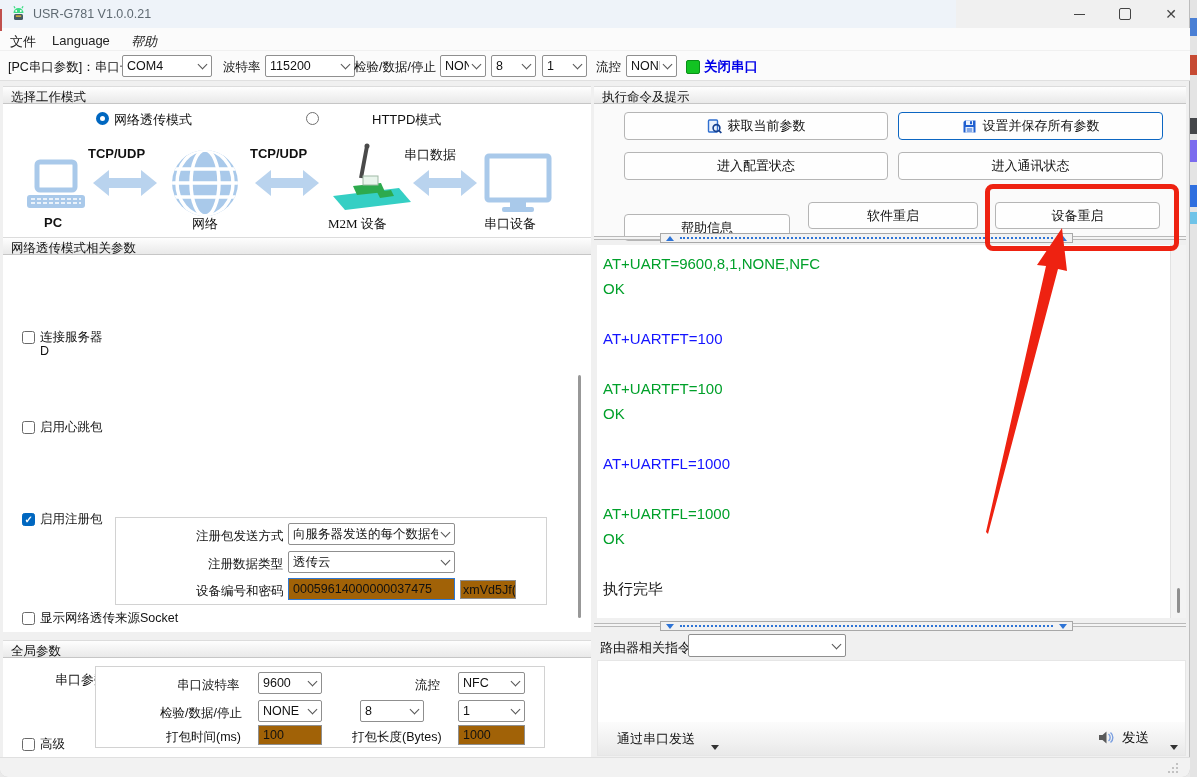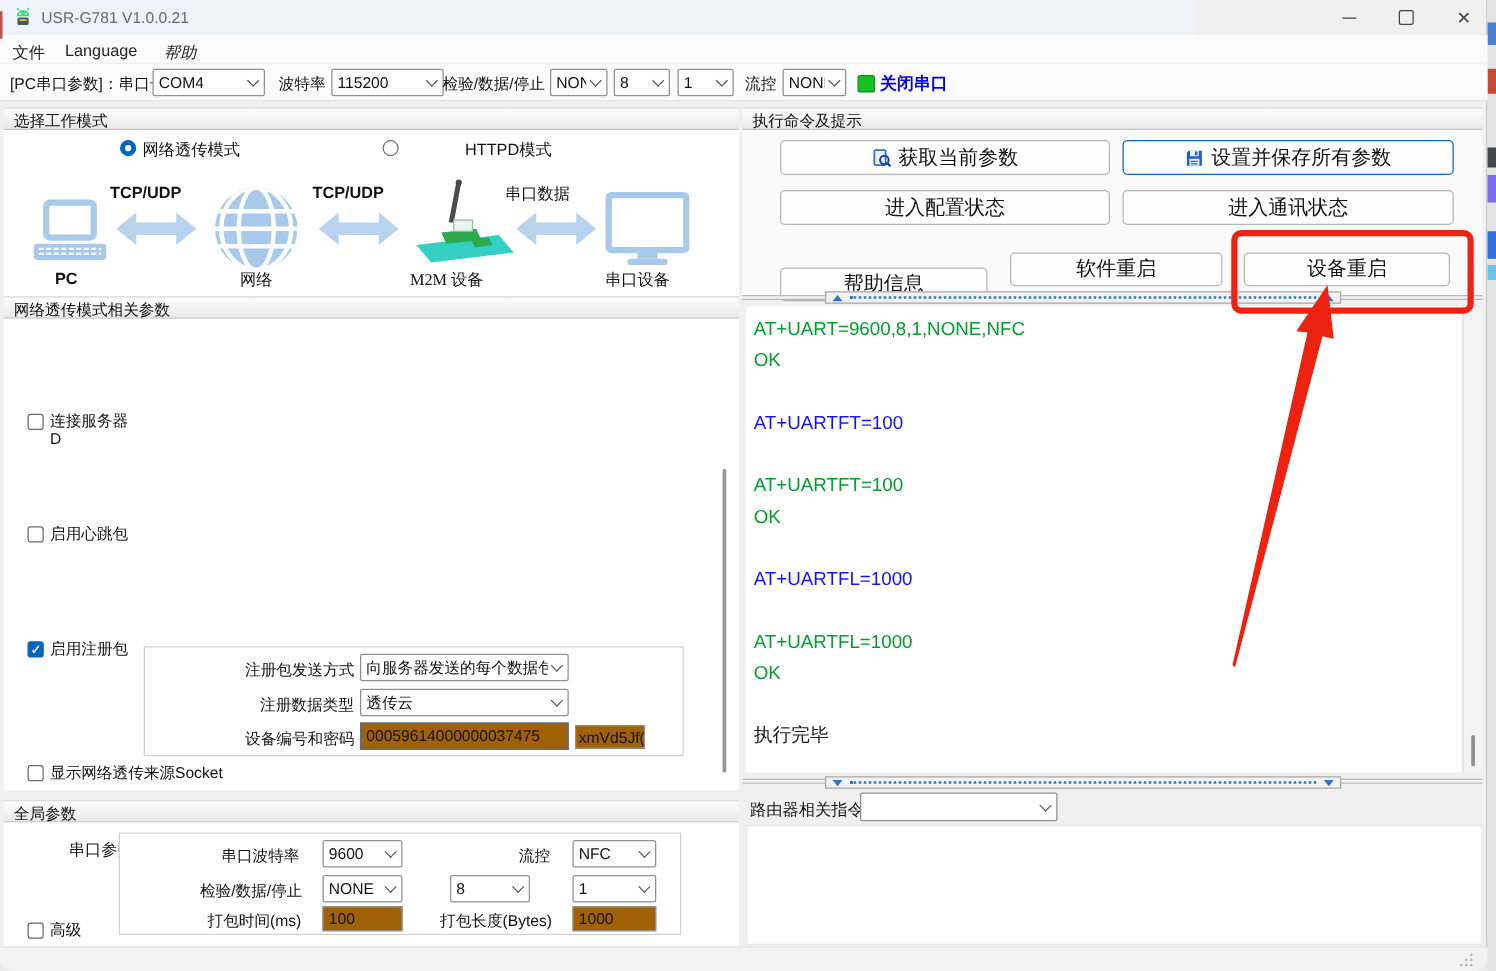--- a/index.html
+++ b/index.html
@@ -29,21 +29,21 @@
        border-top:1px solid #dcdcdc;border-bottom:1px solid #c6c6c6;font-size:12.5px;
        padding:2px 0 12px 8px;box-sizing:border-box;}
   .panelwhite{position:absolute;background:#ffffff;}
   .cb{position:absolute;width:13px;height:13px;border:1px solid #6a6a6a;border-radius:2.5px;background:#fff;box-sizing:border-box;}
   .cb.checked{background:#0067c0;border-color:#0067c0;}
   .cb.checked::after{content:"✓";color:#fff;font-size:10px;font-weight:bold;position:absolute;left:1.5px;top:-0.5px;}
   .radio{position:absolute;width:13px;height:13px;border-radius:50%;border:1px solid #707070;background:#fff;box-sizing:border-box;}
   .radio.sel{border:4px solid #0067c0;}
   .gbox{position:absolute;border:1px solid #d2d2d2;background:#fff;box-sizing:border-box;}
   .btn{position:absolute;background:#fefefe;border:1px solid #b5b5b5;border-radius:4px;
-       display:flex;align-items:center;justify-content:center;font-size:16px;box-sizing:border-box;gap:6px;}
+       display:flex;align-items:center;justify-content:center;font-size:13px;box-sizing:border-box;gap:6px;}
   .btn.primary{border:1.5px solid #0c66c2;}
   .log-line{height:25px;line-height:25px;font-size:15px;white-space:pre;}
   .split-line{position:absolute;height:4px;border-top:1px solid #b9b9b9;border-bottom:1px solid #b9b9b9;box-sizing:border-box;background:#f4f4f4;}
   .split-handle{position:absolute;height:10px;background:#f2f2f2;border:1px solid #a8a8a8;box-sizing:border-box;
                 display:flex;align-items:center;padding:0 5px;}
   .split-dots{flex:1;border-top:2px dotted #2e74d6;margin:0 6px;height:0;}
   .tri-up{width:0;height:0;border-left:4px solid transparent;border-right:4px solid transparent;border-bottom:5px solid #2e74d6;}
   .tri-down{width:0;height:0;border-left:4px solid transparent;border-right:4px solid transparent;border-top:5px solid #2e74d6;}
   .tri-sm{display:inline-block;width:0;height:0;border-left:4px solid transparent;border-right:4px solid transparent;border-top:5px solid #333;}
   .annot-rect{position:absolute;border:5px solid #ee2211;border-radius:8px;pointer-events:none;}
@@ -338,20 +338,31 @@
       <div class="tri-down"></div>
     </div>
 
     <span class="lbl" style="left:600px;top:639px;font-size:13px;">路由器相关指令</span>
     <div class="combo" style="left:688px;top:634px;width:158px;height:23px;">
       <span class="val"></span>
         <span class="chev"></span>
     </div>
 
     <div class="panelwhite" style="left:597px;top:660px;width:589px;height:96px;border:1px solid #e6e6e6;box-sizing:border-box;"></div>
+    <div class="abs" style="left:598px;top:722px;width:587px;height:33px;background:linear-gradient(#fcfcfc,#e9e9e9);">
+      <span class="lbl" style="left:19px;top:8px;font-size:13px;">通过串口发送</span>
+      <span class="abs" style="left:113px;top:14px;"><span class="tri-sm"></span></span>
+      <svg class="abs" style="left:500px;top:7px;" width="17" height="17" viewBox="0 0 17 17">
+        <polygon points="1,6 4.5,6 8.5,2.5 8.5,14.5 4.5,11 1,11" fill="#5a5a5a"></polygon>
+        <path d="M10.5 5 a4.5 4.5 0 0 1 0 7" fill="none" stroke="#7a9fe0" stroke-width="1.4"></path>
+        <path d="M12.5 3.5 a6.5 6.5 0 0 1 0 10" fill="none" stroke="#7a9fe0" stroke-width="1.4"></path>
+      </svg>
+      <span class="lbl" style="left:524px;top:7px;font-size:13.5px;">发送</span>
+      <span class="abs" style="left:572px;top:14px;"><span class="tri-sm"></span></span>
+    </div>
 
     <div class="abs" style="left:0;top:757px;width:1190px;height:20px;background:#f2f2f2;border-top:1px solid #e0e0e0;border-radius:0 0 8px 8px;box-sizing:border-box;">
       <svg class="abs" style="left:1168px;top:5px;" width="11" height="11" viewBox="0 0 11 11">
         <circle cx="9" cy="9" r="1" fill="#b2b2b2"></circle>
           <circle cx="5" cy="9" r="1" fill="#b2b2b2"></circle>
         <circle cx="1" cy="9" r="1" fill="#b2b2b2"></circle>
           <circle cx="9" cy="5" r="1" fill="#b2b2b2"></circle>
         <circle cx="5" cy="5" r="1" fill="#b2b2b2"></circle>
           <circle cx="9" cy="1" r="1" fill="#b2b2b2"></circle>
       </svg>

